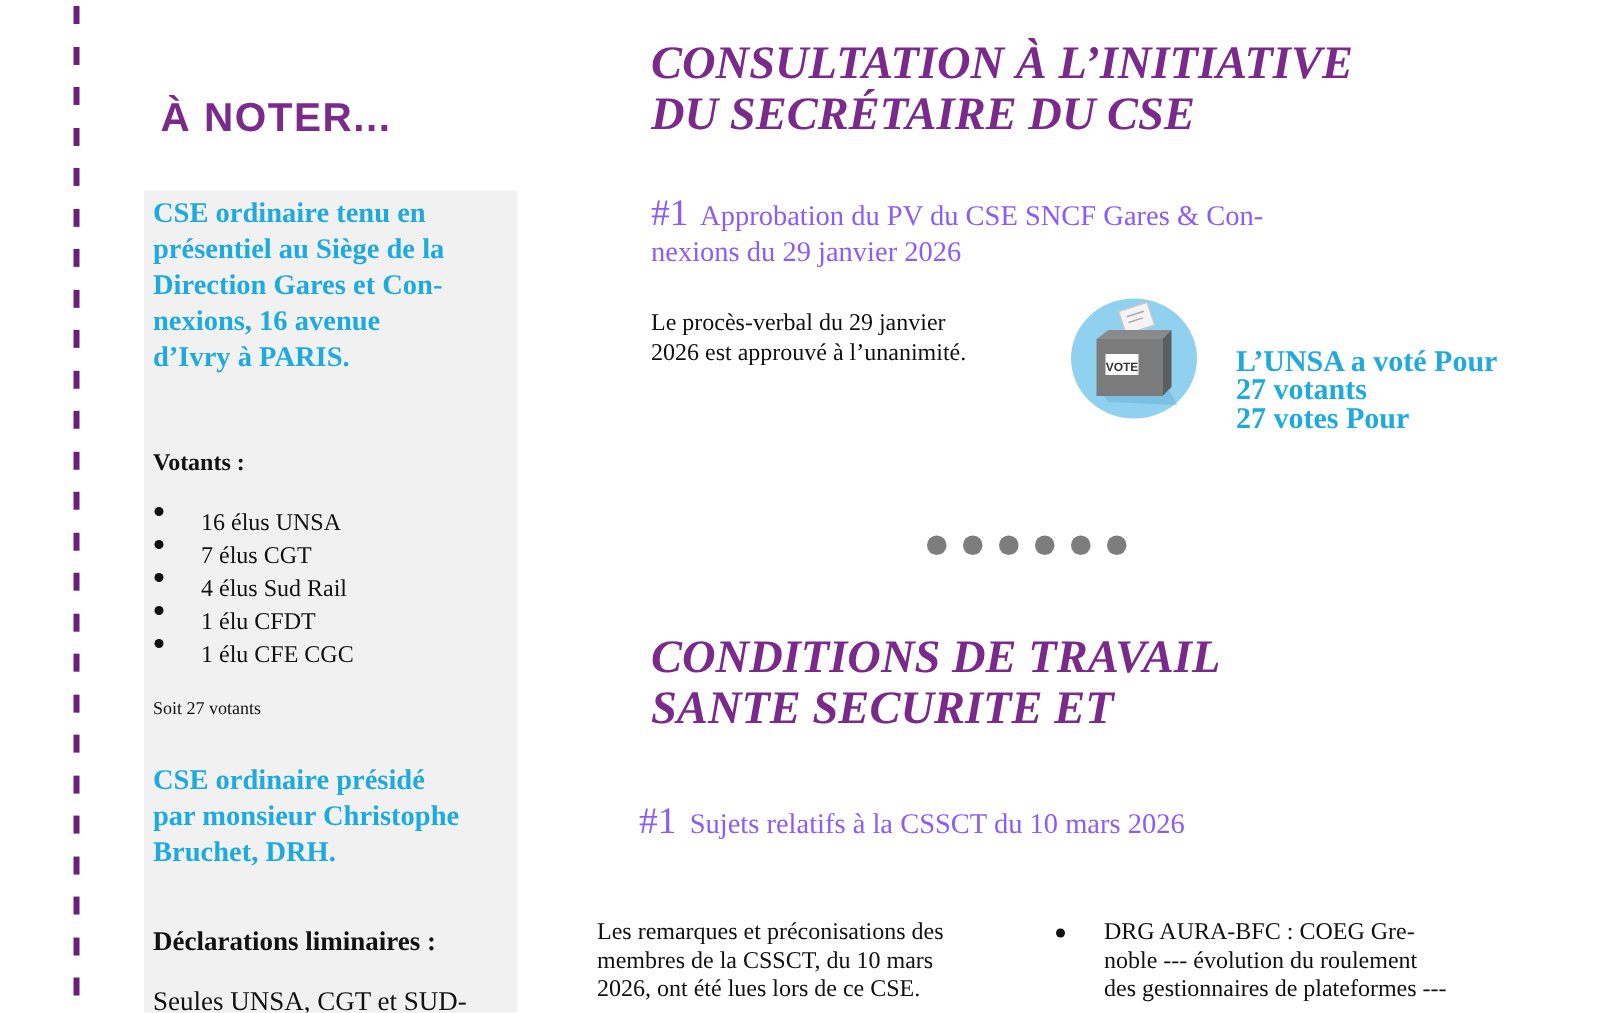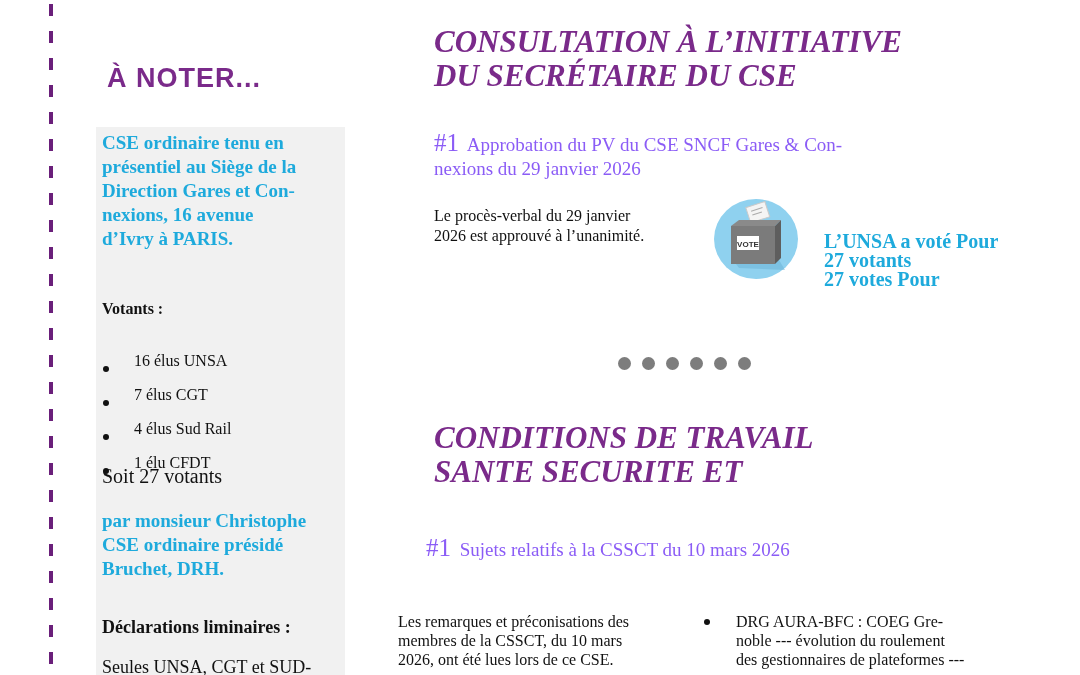--- a/index.html
+++ b/index.html
@@ -65,34 +65,34 @@
     .sb-list {
       position: absolute;
       left: 102px;
       top: 338px;
       margin: 0;
       padding: 0;
       list-style: none;
       font-size: 16px;
       line-height: 22px;
     }
-    .sb-list li { display: flex; align-items: flex-end; margin-top: 12px; }
+    .sb-list li { display: flex; align-items: flex-start; }
     .sb-list .bullet {
       display: inline-block;
       width: 6px; height: 6px;
       background: #111;
       border-radius: 50%;
       margin-right: 25px;
       margin-left: 1px;
     }
     .sb-total {
       position: absolute;
       left: 102px;
       top: 465px;
-      font-size: 20px;
+      font-size: 12px;
     }
     .sb-president {
       position: absolute;
       left: 102px;
       top: 509px;
       width: 240px;
     }
     .sb-president span { display: block; white-space: nowrap; }
     .sb-decl-title {
       position: absolute;
@@ -227,27 +227,31 @@
       <span>7 élus CGT</span>
     </li>
   <li>
       <span class="bullet"></span>
       <span>4 élus Sud Rail</span>
     </li>
   <li>
       <span class="bullet"></span>
       <span>1 élu CFDT</span>
     </li>
+  <li>
+      <span class="bullet"></span>
+      <span>1 élu CFE CGC</span>
+    </li>
 </ul>
 
 <div class="sb-total">Soit 27 votants</div>
 
 <div class="sb-president blue-bold">
+  <span>CSE ordinaire présidé</span>
   <span>par monsieur Christophe</span>
-  <span>CSE ordinaire présidé</span>
   <span>Bruchet, DRH.</span>
 </div>
 
 <div class="sb-decl-title">Déclarations liminaires :</div>
 <div class="sb-decl-text">Seules UNSA, CGT et SUD-</div>
 
 <div class="section-title st-1">
   <span>CONSULTATION À L’INITIATIVE</span>
   <span>DU SECRÉTAIRE DU CSE</span>
 </div>

